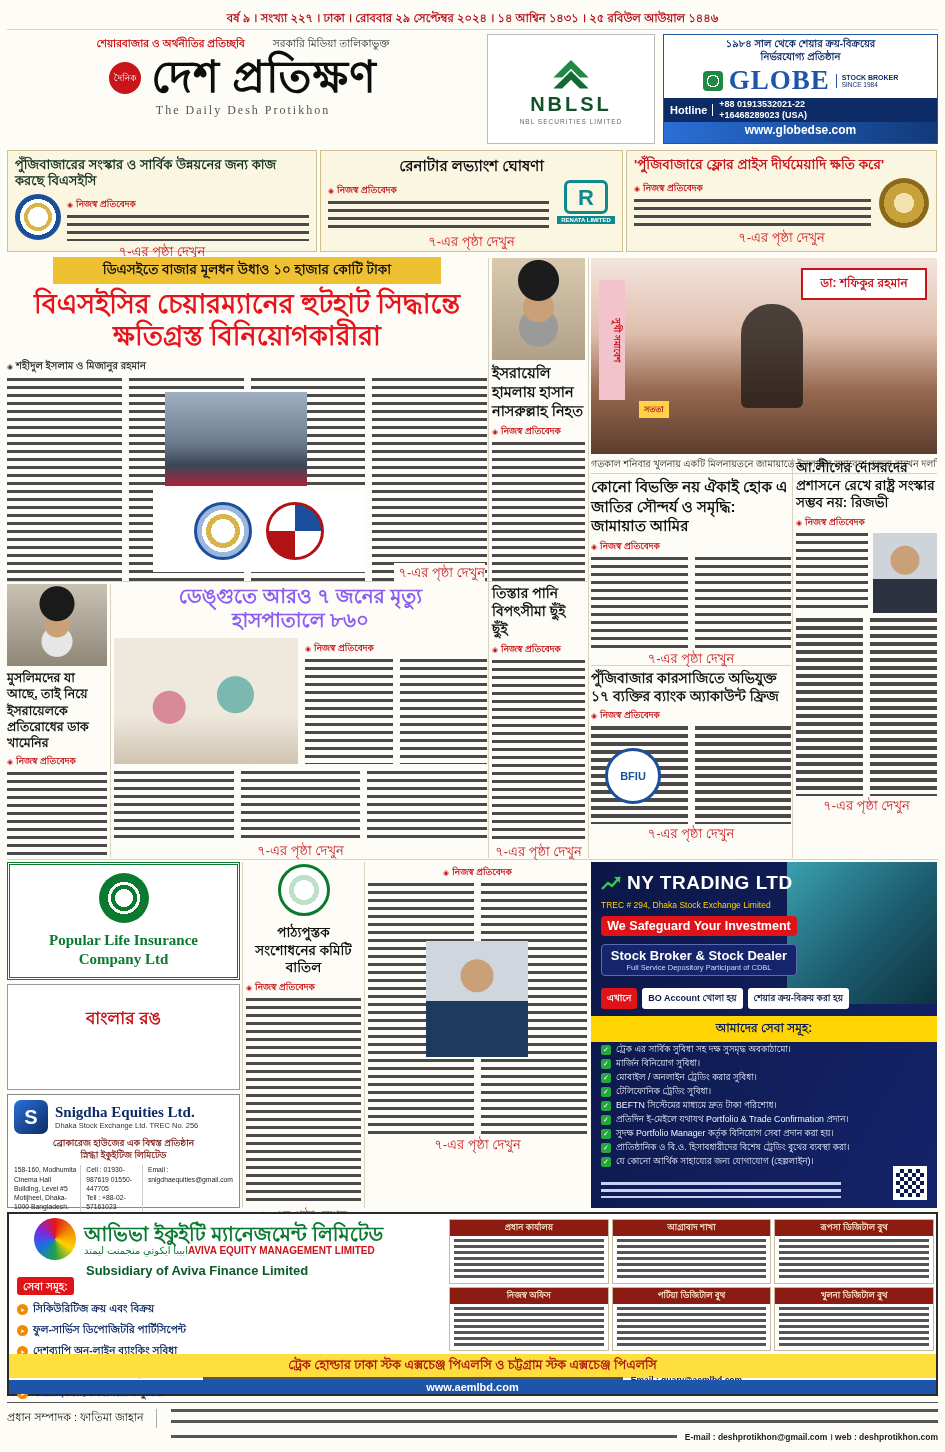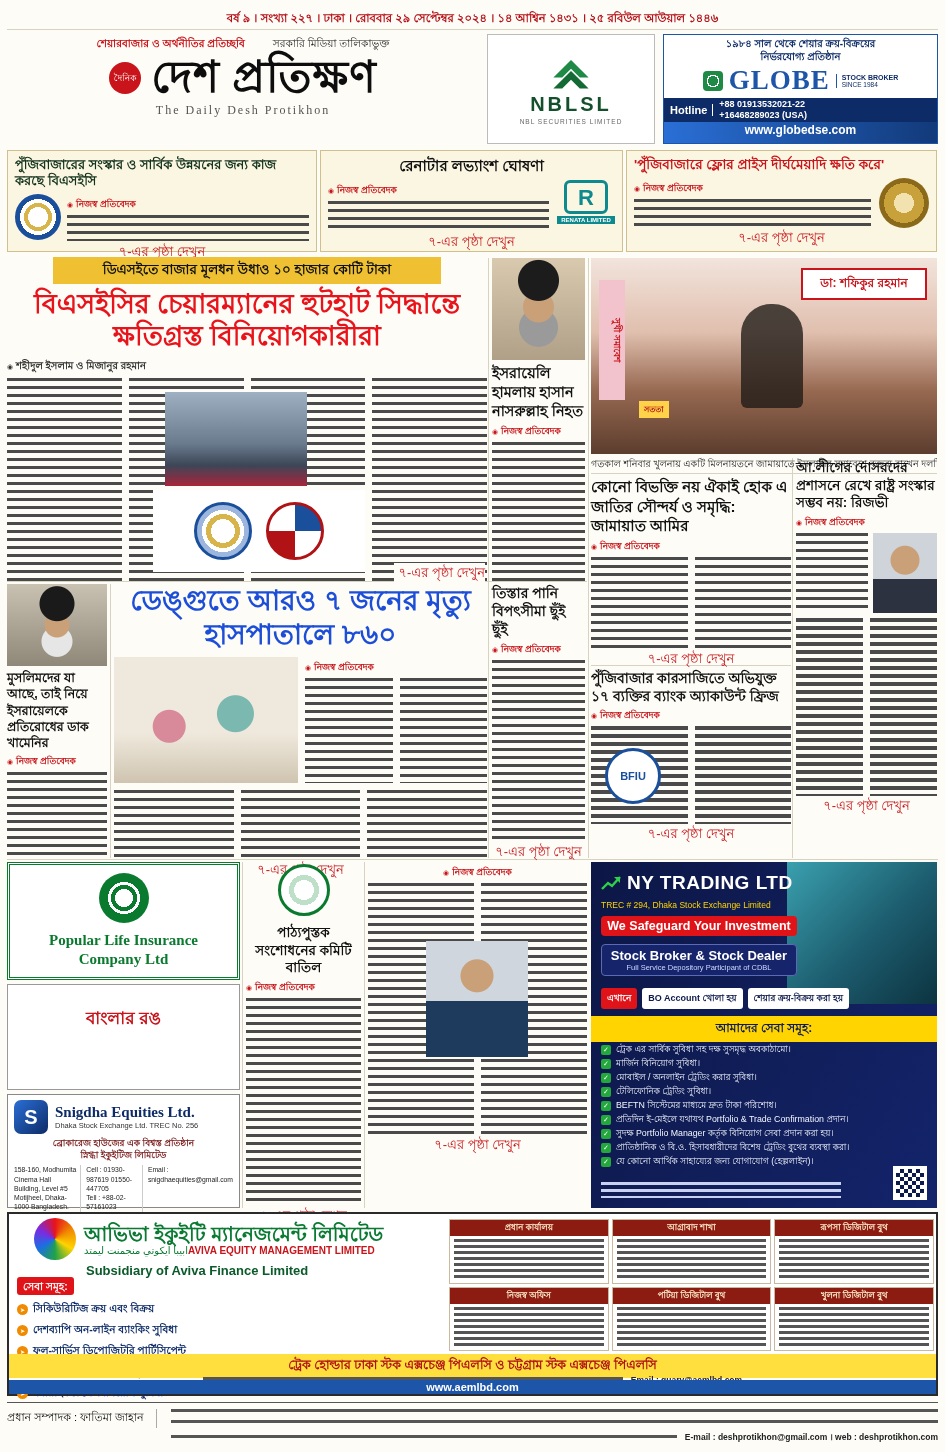--- a/index.html
+++ b/index.html
@@ -239,21 +239,21 @@
     <div class="photo" style="height:82px;background-image:radial-gradient(circle at 50% 24%,#1a1a1a 0 17px,transparent 18px),radial-gradient(circle at 50% 50%,#c9a078 0 12px,transparent 13px),radial-gradient(circle at 50% 70%,#e6e6e6 0 15px,transparent 16px),linear-gradient(#c9c2b2,#8f8878)"></div>
     <h2 class="storyh" style="font-size:12.5px;margin-top:4px">মুসলিমদের যা আছে, তাই নিয়ে ইসরায়েলকে প্রতিরোধের ডাক খামেনির</h2>
     <div class="reporter">
         <span class="ric">◉</span>
         <span>নিজস্ব প্রতিবেদক</span>
       </div>
     <div class="tl" style="height:86px"></div>
   </div>
 
   <div class="abs" style="left:114px;top:584px;width:373px;height:272px">
-    <h1 style="font-size:28px;line-height:1.2;color:#1d4ed8;text-align:center;font-weight:bold">
+    <h1 style="font-size:20px;line-height:1.2;color:#8b5cf6;text-align:center;font-weight:bold">
       <span>ডেঙ্গুতে আরও ৭ জনের মৃত্যু</span><br>
       <span>হাসপাতালে ৮৬০</span>
     </h1>
     <div style="display:flex;gap:7px;margin-top:6px;height:126px">
       <div class="photo" style="width:184px;flex:none;background-image:radial-gradient(circle at 30% 55%,#d98a9a 0 16px,transparent 17px),radial-gradient(circle at 66% 45%,#7ab8b0 0 18px,transparent 19px),linear-gradient(180deg,#efe9dd 0 60%,#cfc4b0 100%)"></div>
       <div style="flex:1;display:flex;flex-direction:column">
         <div class="reporter">
             <span class="ric">◉</span>
             <span>নিজস্ব প্রতিবেদক</span>
           </div>
@@ -433,26 +433,26 @@
       <span class="chip" style="background:#e01418;color:#fff;font-size:10.5px">সেবা সমূহ:</span>
       <div style="margin-top:5px">
 
           <div class="av-item">
             <span class="av-bullet">➤</span>
             <span>সিকিউরিটিজ ক্রয় এবং বিক্রয়</span>
           </div>
 
           <div class="av-item">
             <span class="av-bullet">➤</span>
-            <span>দেশব্যাপি অন-লাইন ব্যাংকিং সুবিধা</span>
+            <span>ফুল-সার্ভিস ডিপোজিটরি পার্টিসিপেন্ট</span>
           </div>
 
           <div class="av-item">
             <span class="av-bullet">➤</span>
-            <span>ফুল-সার্ভিস ডিপোজিটরি পার্টিসিপেন্ট</span>
+            <span>দেশব্যাপি অন-লাইন ব্যাংকিং সুবিধা</span>
           </div>
 
           <div class="av-item">
             <span class="av-bullet">➤</span>
             <span>প্যানেল ব্রোকার-মার্জিন সুবিধা</span>
           </div>
 
           <div class="av-item">
             <span class="av-bullet">➤</span>
             <span>শরীয়াহ ভিত্তিক বিনিয়োগ সুবিধা</span>

